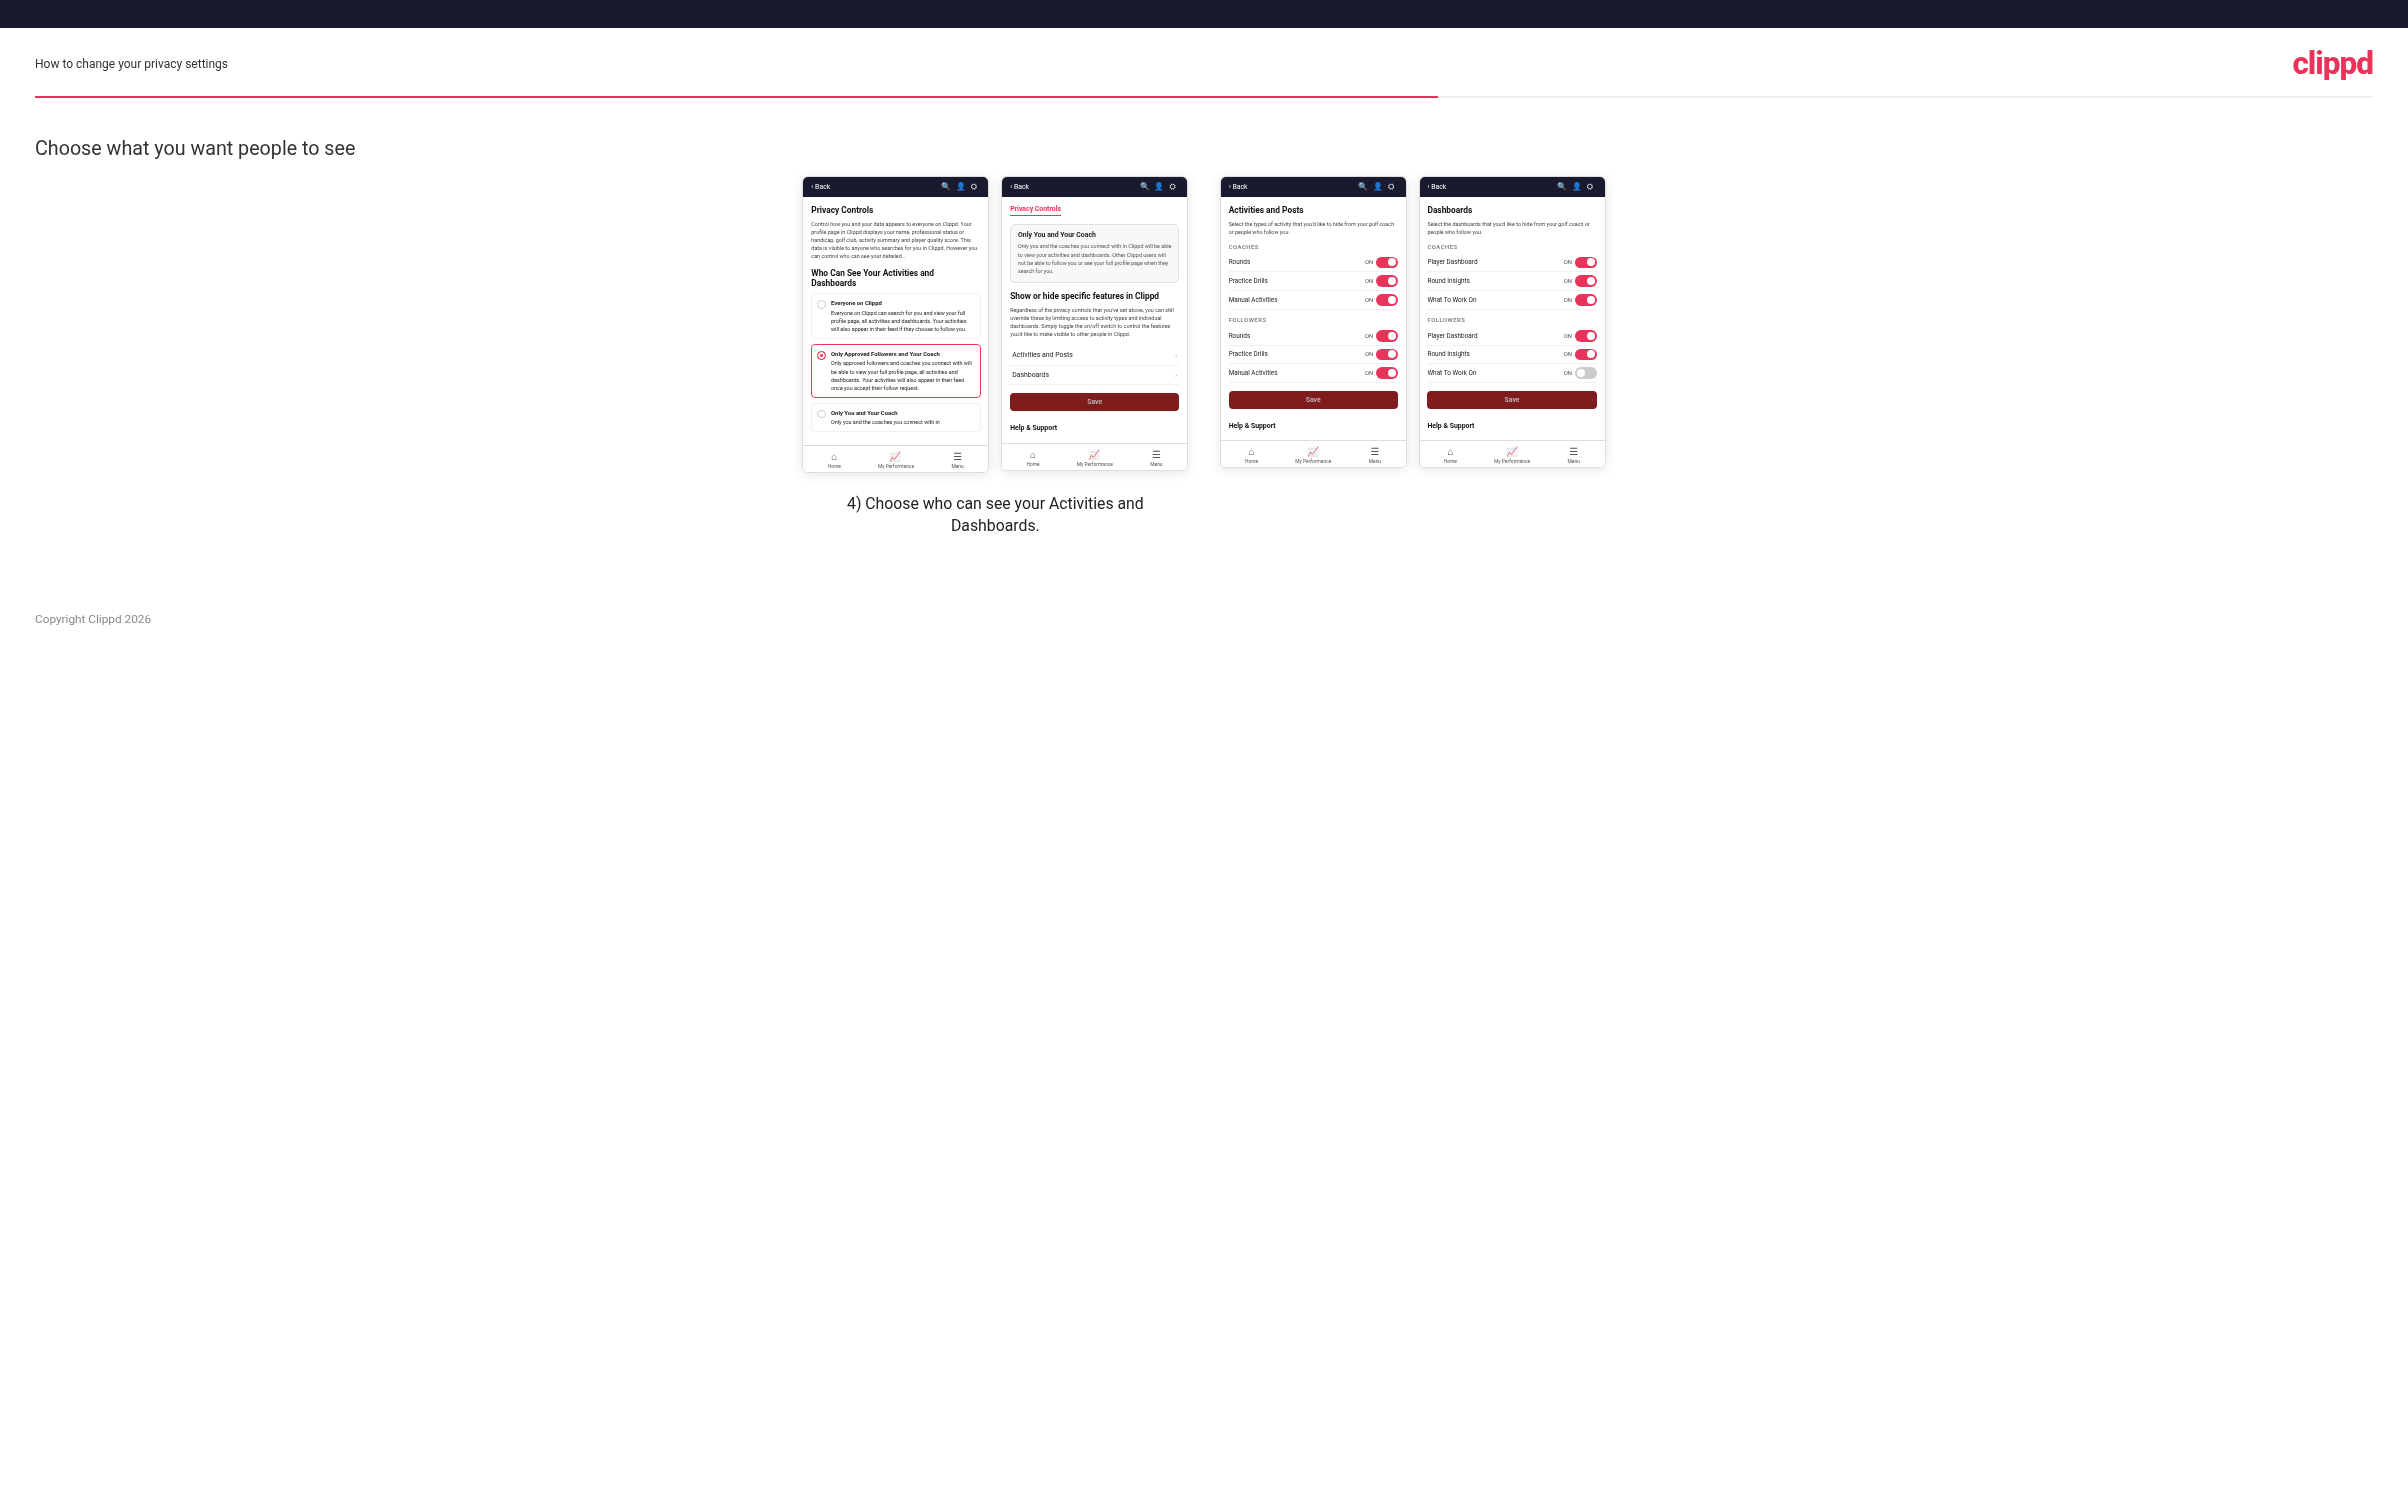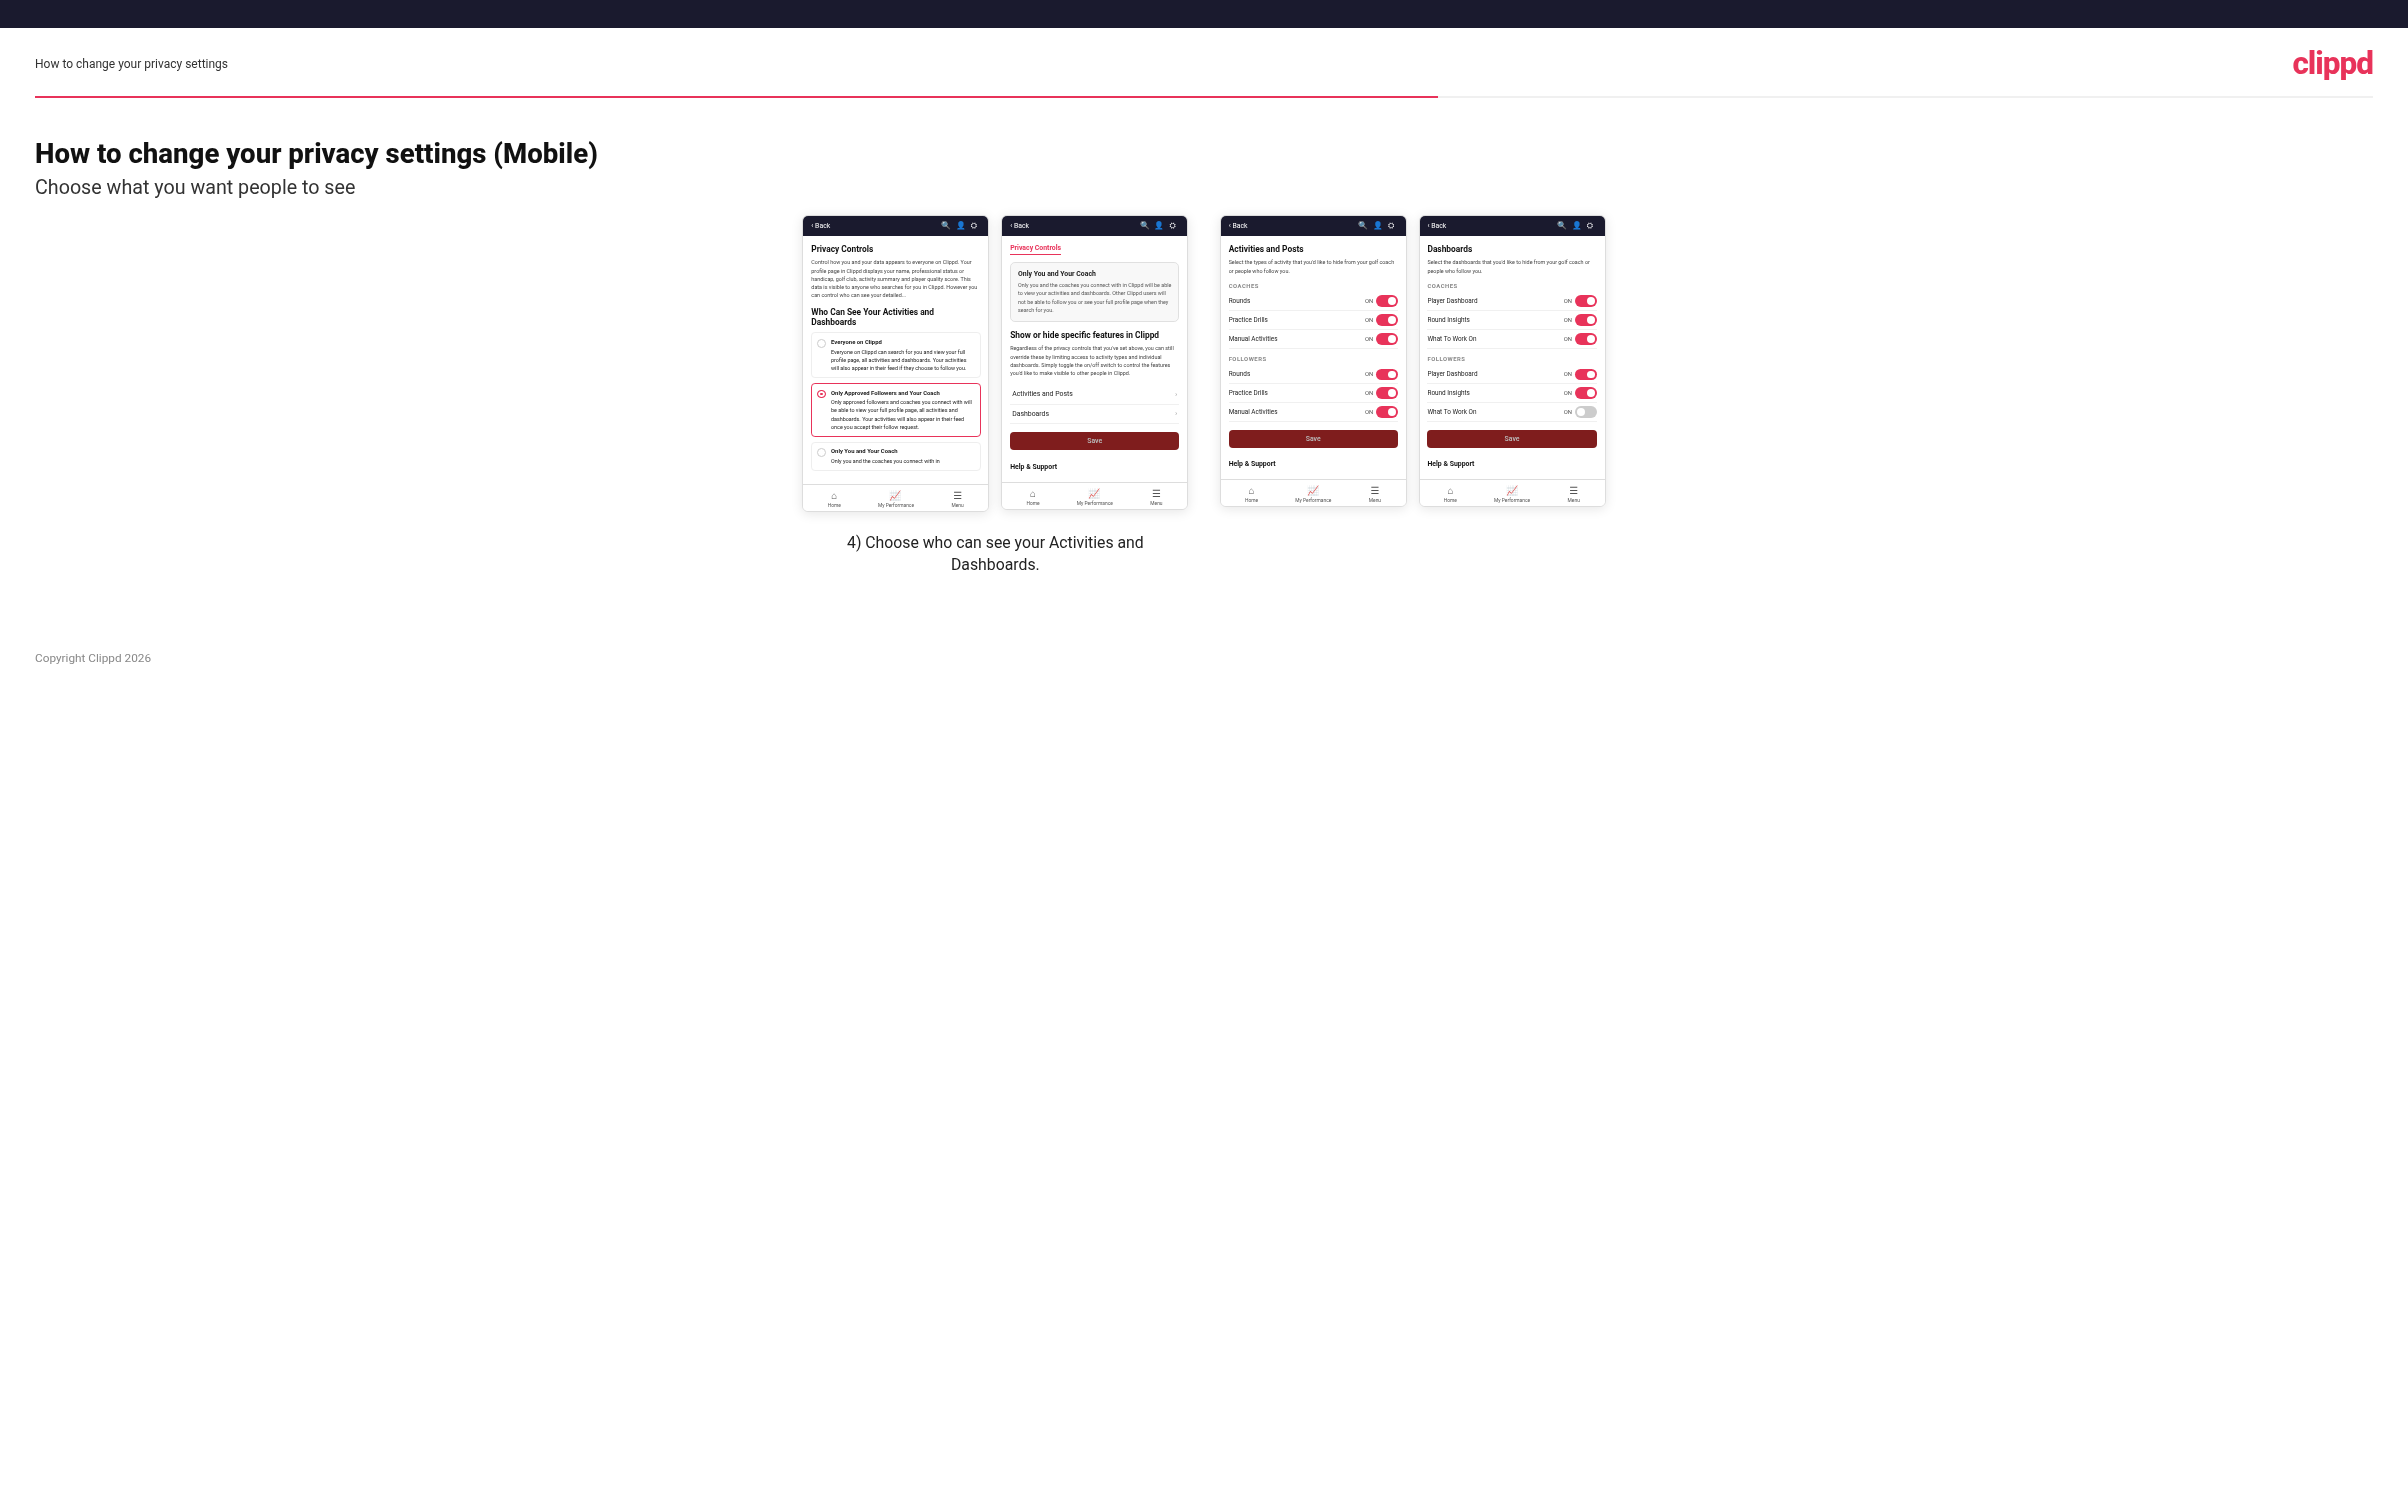--- a/index.html
+++ b/index.html
@@ -338,21 +338,20 @@
 
 <div class="top-bar"></div>
 
 <div class="header">
   <span class="header-title">How to change your privacy settings</span>
   <span class="logo">clippd</span>
 </div>
 <div class="header-divider"></div>
 
 <div class="main">
-  <h1 class="page-heading">How to change your privacy settings (Mobile)</h1>
   <p class="page-subheading">Choose what you want people to see</p>
 
   <div class="screenshots-grid">
 
     <div class="screenshot-group">
       <div class="screenshot-pair">
 
         <div class="phone-screen">
           <div class="phone-nav-bar">
             <span class="phone-nav-back">‹ Back</span>

